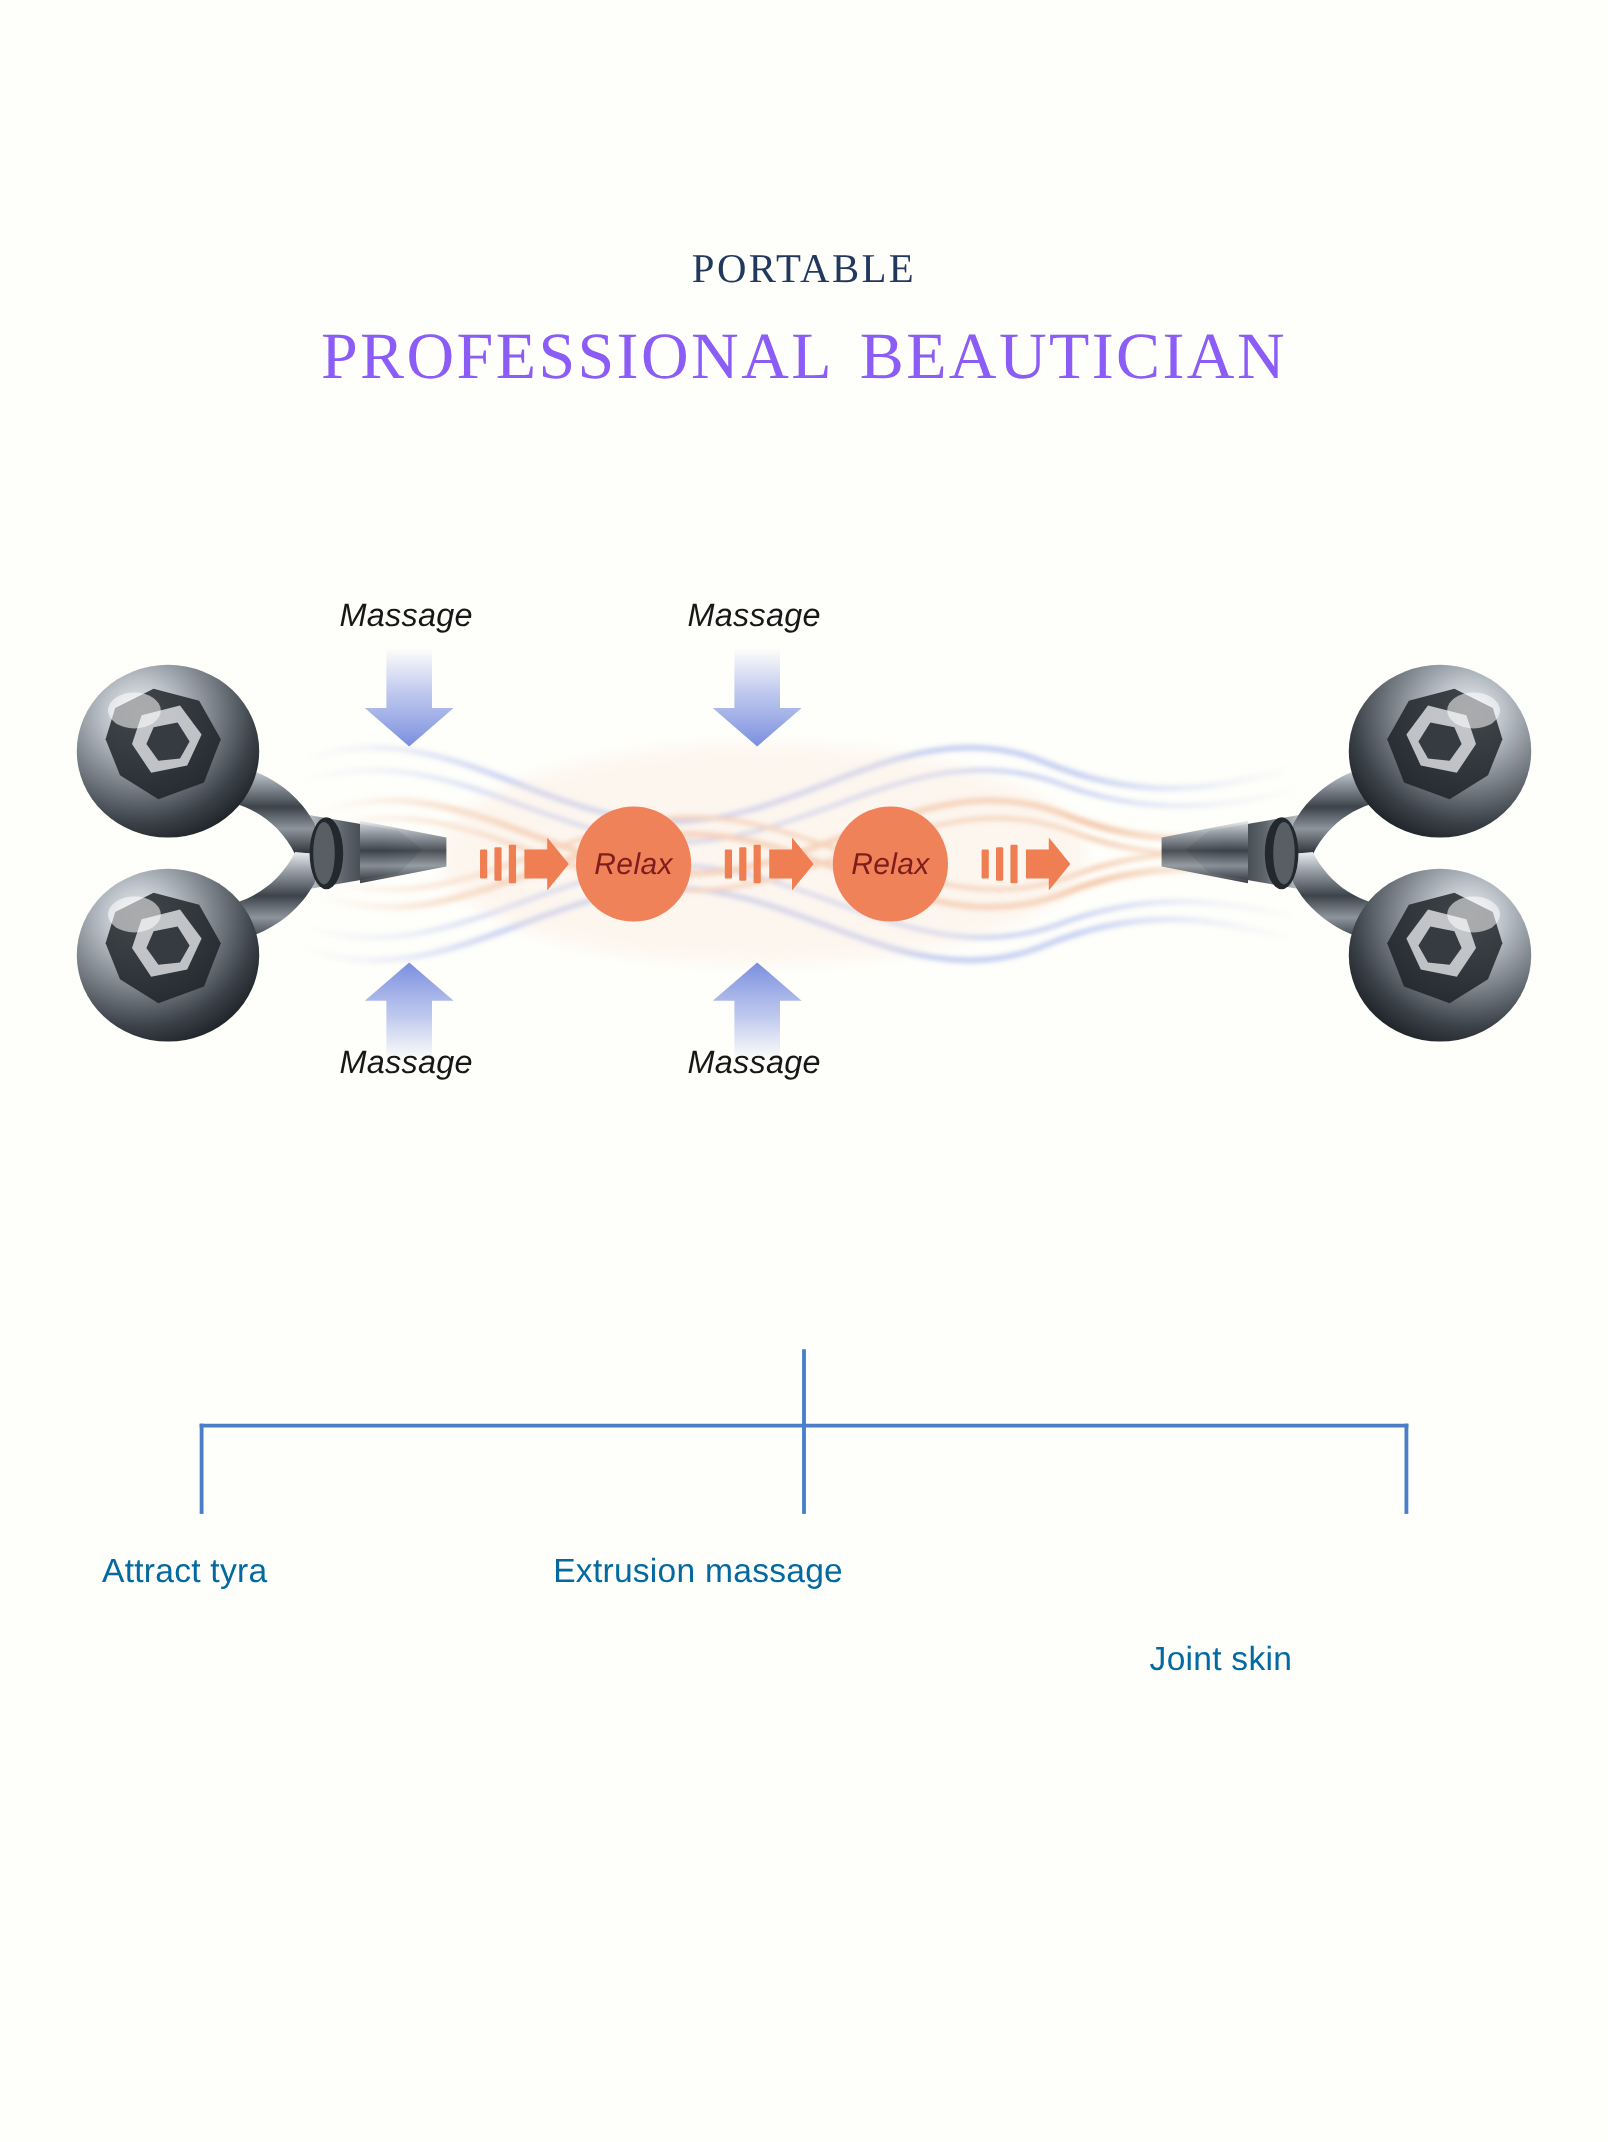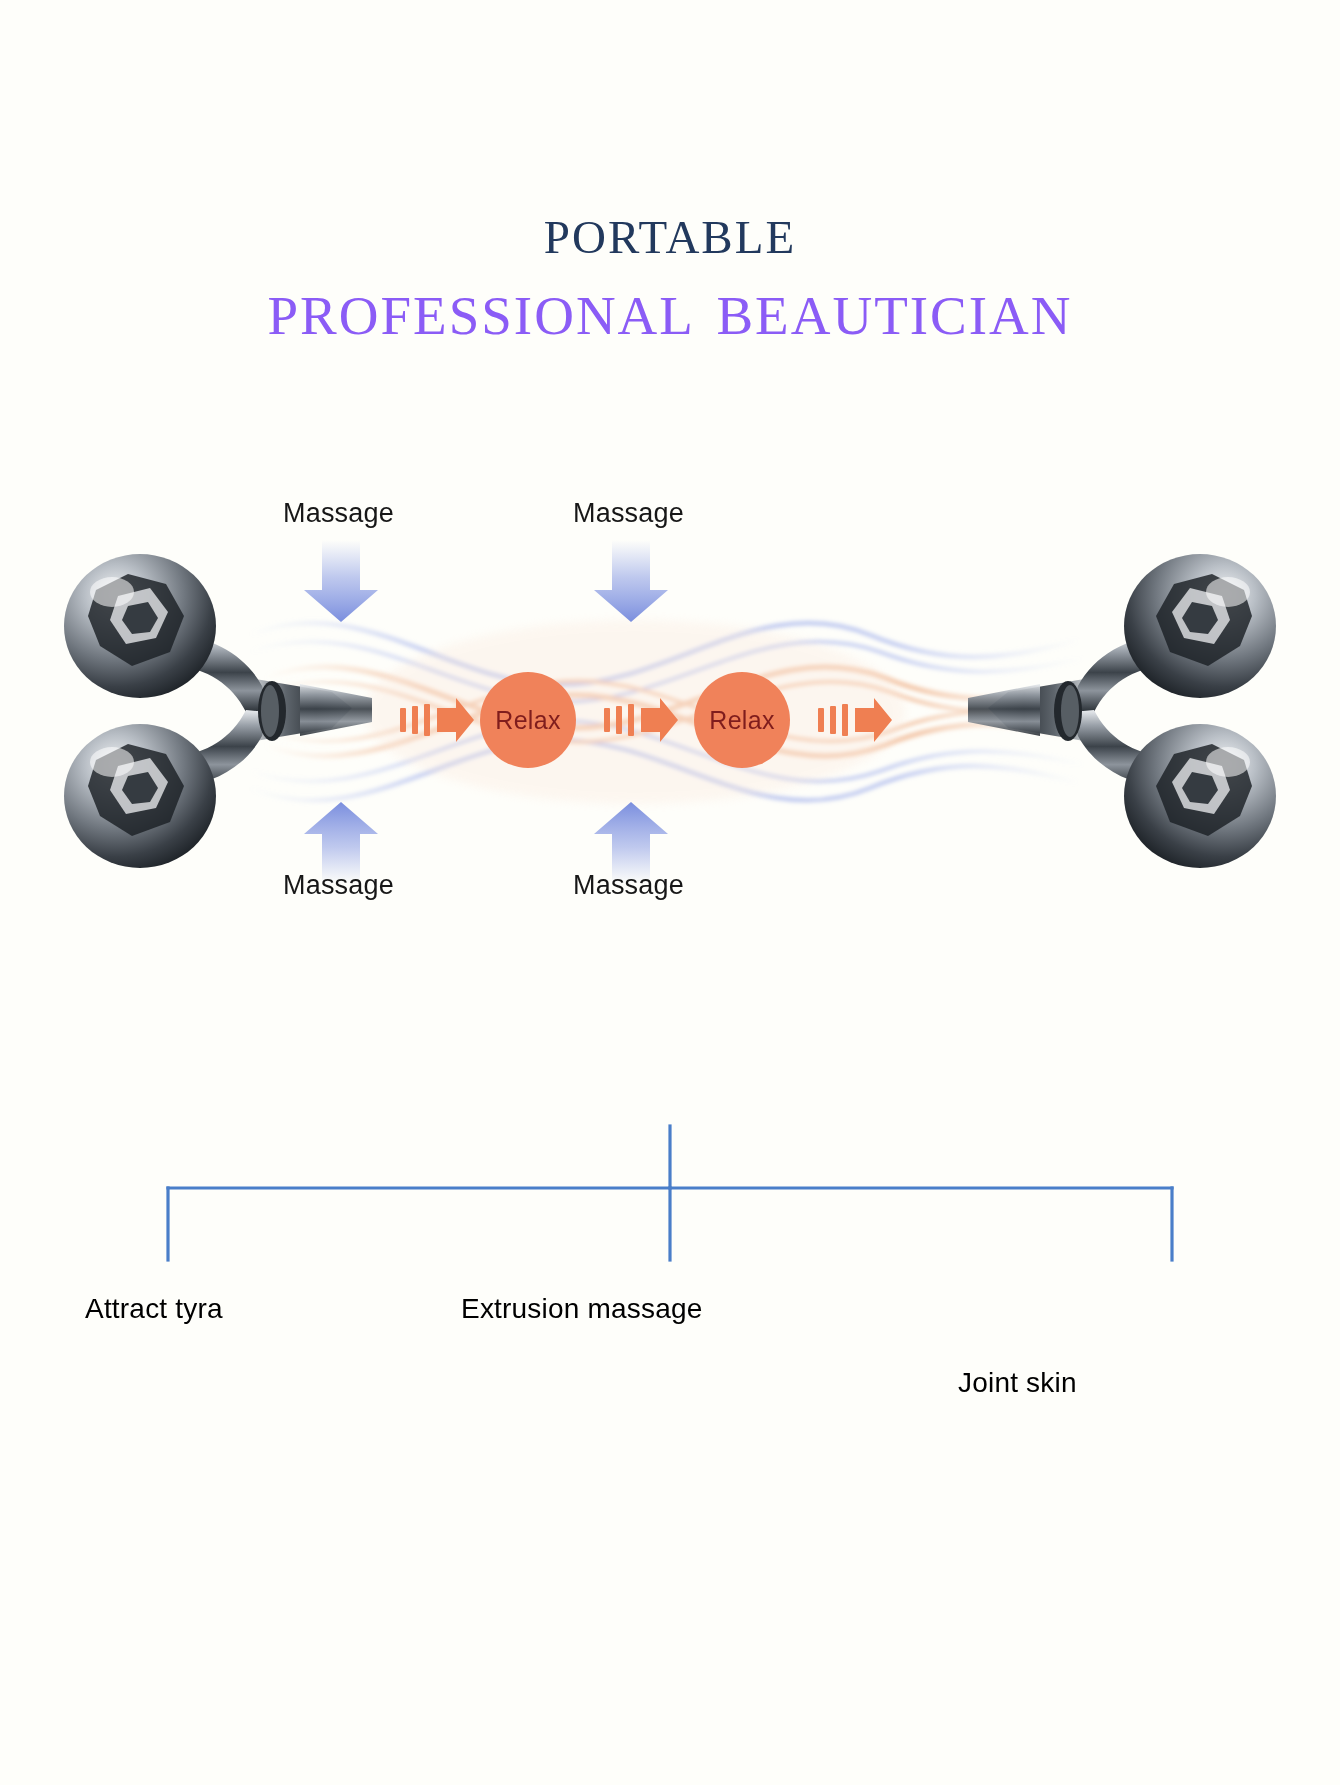--- a/index.html
+++ b/index.html
@@ -8,38 +8,38 @@
     background:#fefefa;
     font-family:"Liberation Sans", sans-serif;
     overflow:hidden;position:relative;
   }
   .page{position:relative;width:1340px;height:1785px;}
 
   
   .title-block{position:absolute;left:0;top:196px;width:1340px;text-align:center;}
   .title-line1{
     font-family:"Liberation Serif", serif;
-    font-size:67px;letter-spacing:2px;color:#22395d;
+    font-size:48px;letter-spacing:2px;color:#22395d;
     font-variant:small-caps;text-transform:lowercase;
     line-height:1.02;font-weight:400;
   }
   .title-line2{
     font-family:"Liberation Serif", serif;
     font-size:78px;letter-spacing:2px;color:#8b5cf6;
     font-variant:small-caps;text-transform:lowercase;
     line-height:1.02;font-weight:400;margin-top:4px;text-align:center;
   }
   .subtitle{
     position:absolute;left:0;top:368px;width:1340px;text-align:center;
     font-size:26px;color:#1d1d1d;letter-spacing:.2px;
   }
   .subtitle .hl{color:#5a6fc6;}
 
   
-  .stage{position:absolute;left:0;top:440px;width:1323px;height:540px;}
+  .stage{position:absolute;left:0;top:440px;width:1323px;height:540px;font-style:italic;}
   .stage svg{position:absolute;left:0;top:0;}
 
   
   .m-label{
     position:absolute;font-size:27px;color:#171717;
     white-space:nowrap;letter-spacing:.2px;
   }
   .m-tl{left:283px;top:58px;}
   .m-tr{left:573px;top:58px;}
   .m-bl{left:283px;top:430px;}
@@ -60,21 +60,21 @@
   .ystruct .l1,.ystruct .l2{
     font-family:"Liberation Serif", serif;
     font-size:44px;color:#22395d;letter-spacing:1.5px;
     font-variant:small-caps;text-transform:lowercase;
     line-height:1.32;font-weight:400;
   }
 
   .bracket{position:absolute;left:0;top:1120px;width:1340px;height:170px;}
 
   .foot-label{
-    position:absolute;font-size:28px;color:#000000;
+    position:absolute;font-size:28px;color:#0369a1;
     white-space:nowrap;letter-spacing:.2px;
   }
   .f-left{left:85px;top:1293px;}
   .f-mid{left:461px;top:1293px;}
   .f-right{left:958px;top:1367px;}
 </style>
 </head>
 <body>
 
 <div class="page">

